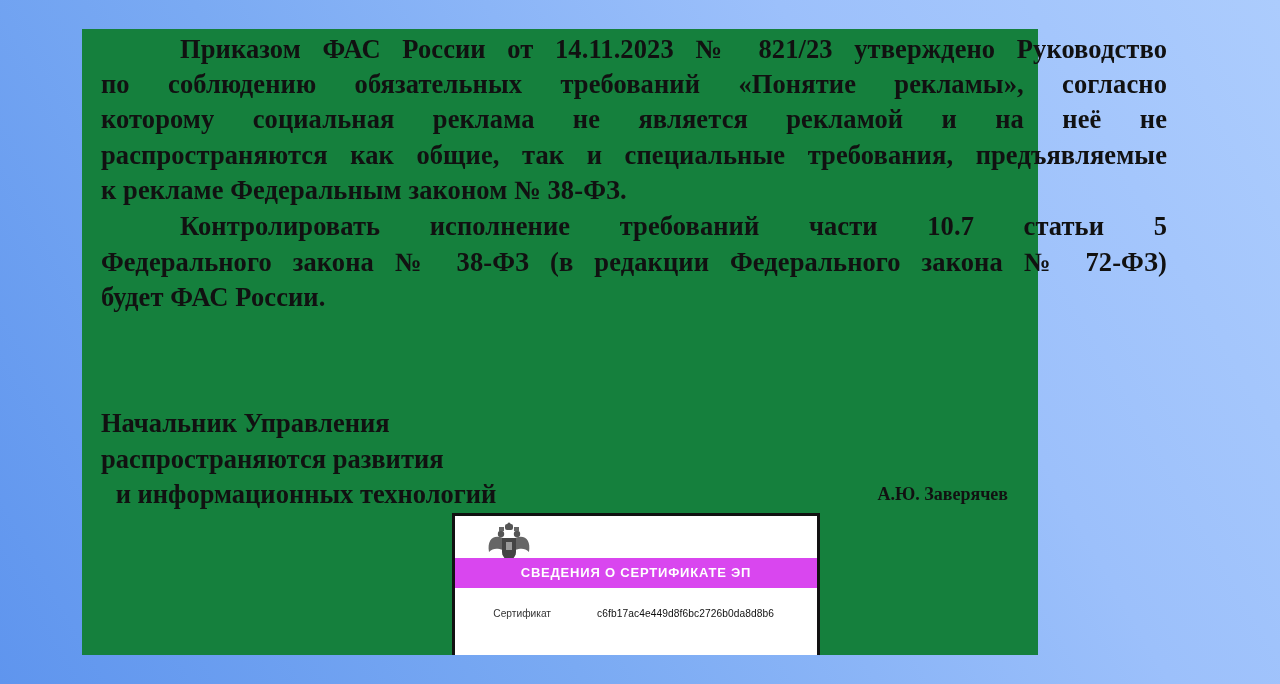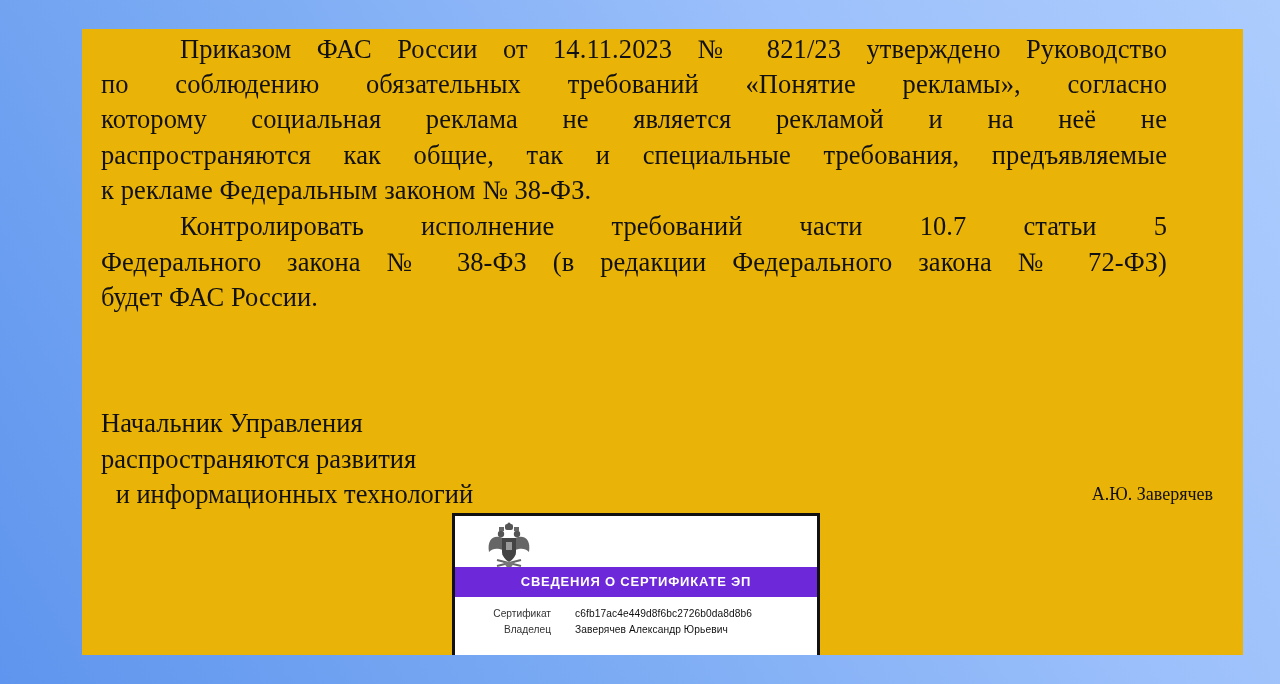--- a/index.html
+++ b/index.html
@@ -11,23 +11,24 @@
     }
     body {
       position: relative;
       background: linear-gradient(60deg, #5f95ee 0%, #7aaaf3 35%, #9cc0fb 70%, #acccfd 100%);
       font-family: "Liberation Serif", serif;
     }
     .page {
       position: absolute;
       left: 82px;
       top: 29px;
-      width: 1161px;
+      width: 956px;
       height: 626px;
-      background: #eab308;
+      background: #15803d;
+      font-weight: bold;
     }
     .para-line {
       position: absolute;
       left: 19px;
       width: 1066px;
       font-size: 26.5px;
       line-height: 36px;
       color: #111111;
       white-space: nowrap;
       text-align: justify;
@@ -94,42 +95,43 @@
       width: 250px;
       text-align: center;
       font-size: 8.8px;
       line-height: 12px;
       font-weight: bold;
       color: #222;
     }
     .stamp-band {
       position: absolute;
       left: 0;
-      top: 51px;
+      top: 42px;
       width: 100%;
       height: 30px;
-      background: #6d28d9;
+      background: #d946ef;
       color: #ffffff;
       font-weight: bold;
       font-size: 13px;
       letter-spacing: 0.8px;
       text-align: center;
       line-height: 30px;
     }
     .stamp-rows {
       position: absolute;
       left: 0;
       top: 90px;
       width: 100%;
     }
     .stamp-row {
       position: relative;
       height: 16px;
       font-size: 10.2px;
       line-height: 16px;
+      margin-left: 22px;
     }
     .stamp-label {
       position: absolute;
       right: 266px;
       color: #333;
       white-space: nowrap;
     }
     .stamp-value {
       position: absolute;
       left: 120px;
@@ -190,18 +192,14 @@
     </svg>
   </div>
 
   <div class="stamp-band">СВЕДЕНИЯ О СЕРТИФИКАТЕ ЭП</div>
 
   <div class="stamp-rows">
     <div class="stamp-row">
       <span class="stamp-label">Сертификат</span>
       <span class="stamp-value">c6fb17ac4e449d8f6bc2726b0da8d8b6</span>
     </div>
-    <div class="stamp-row">
-      <span class="stamp-label">Владелец</span>
-      <span class="stamp-value">Заверячев Александр Юрьевич</span>
-    </div>
   </div>
 </div>
 
 </body></html>

